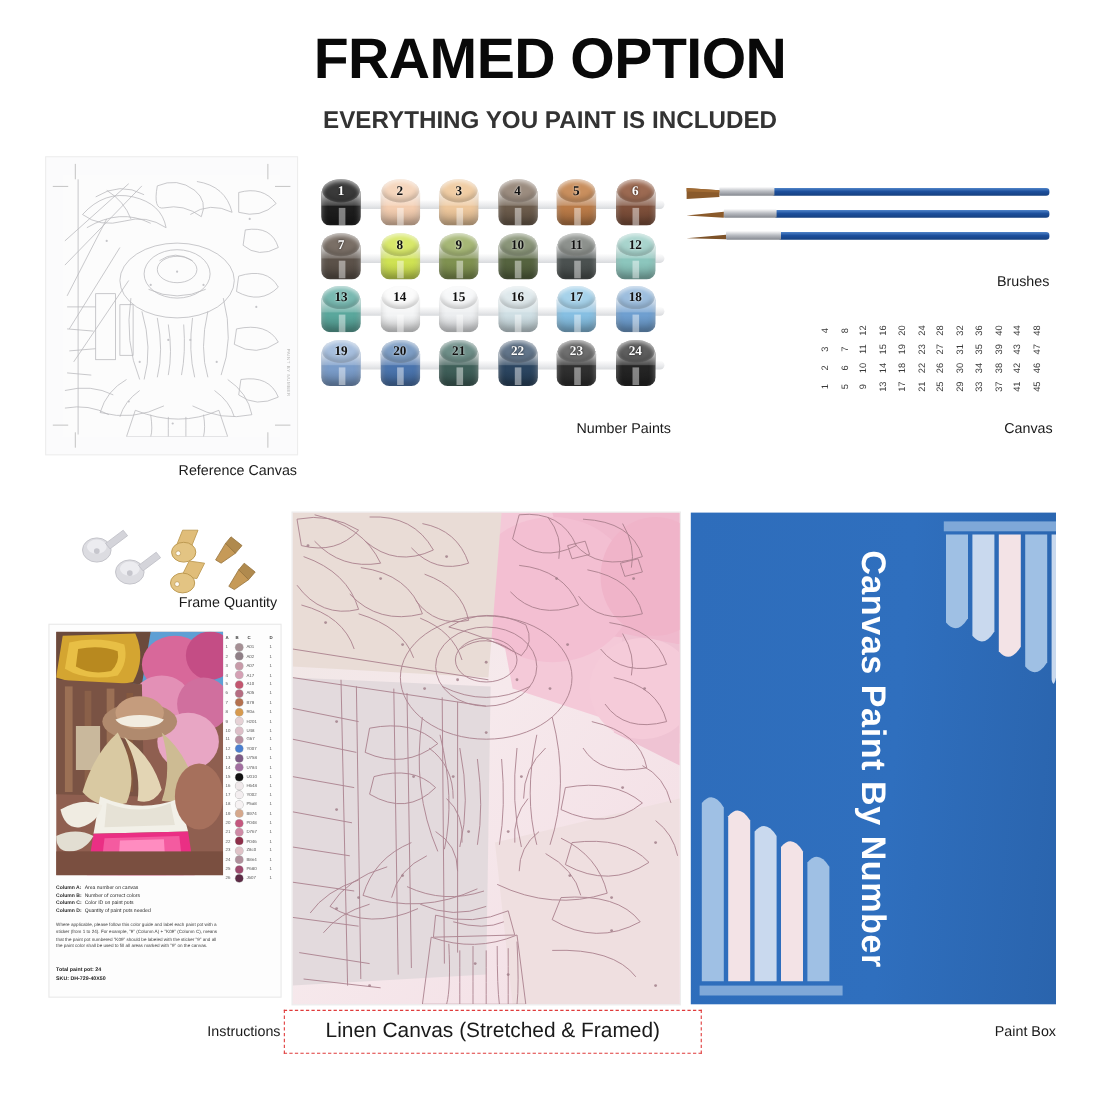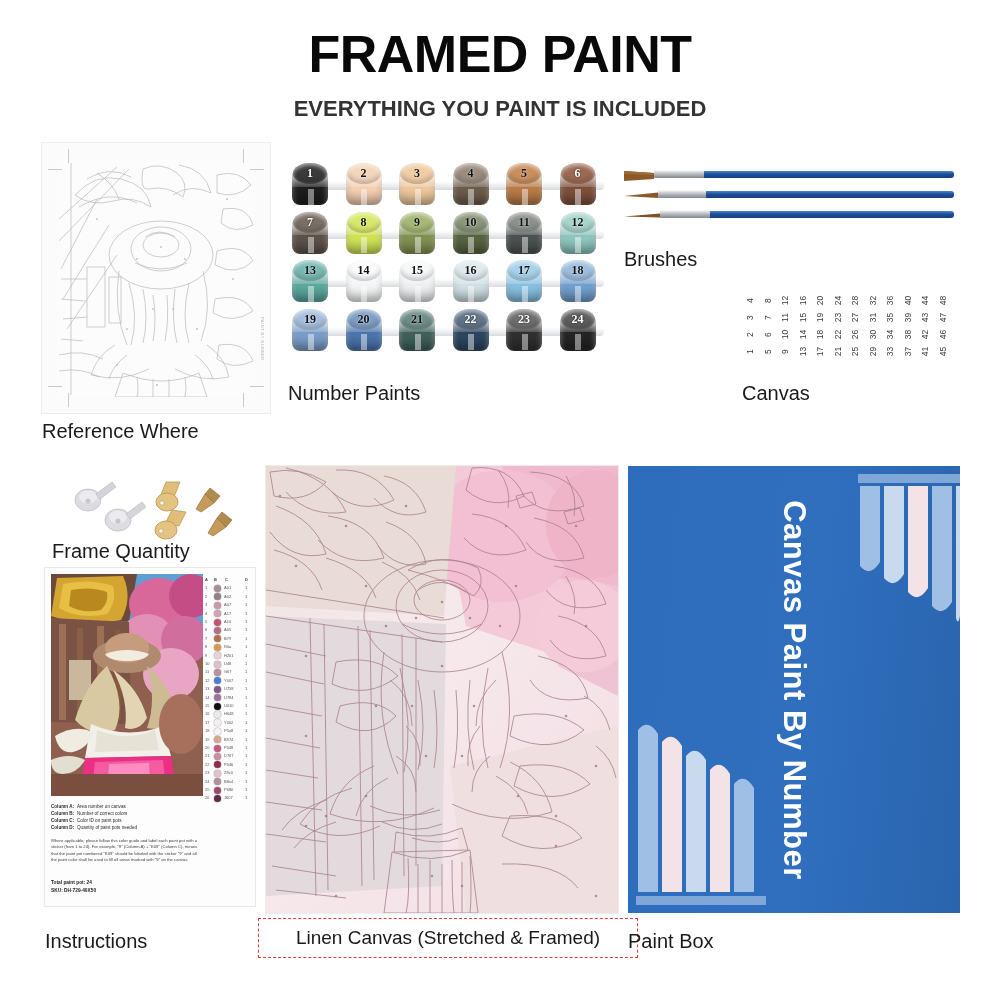--- a/index.html
+++ b/index.html
@@ -5,21 +5,21 @@
   html,body{margin:0;padding:0;background:#fff;}
   body{width:1000px;height:1000px;position:relative;overflow:hidden;
        font-family:"Liberation Sans","DejaVu Sans",sans-serif;color:#111;}
 
   
   .title{position:absolute;top:28px;left:0;width:1000px;text-align:center;
          font-size:52px;font-weight:bold;letter-spacing:-0.5px;line-height:1;color:#090909;}
   .subtitle{position:absolute;top:96px;left:0;width:1000px;text-align:center;
             font-size:22px;font-weight:bold;color:#333;letter-spacing:0px;}
 
-  .cap{position:absolute;text-align:left;font-size:20px;color:#1a1a1a;}
+  .cap{position:absolute;text-align:right;font-size:13px;color:#1a1a1a;}
 
   
   #refpaper{position:absolute;left:42px;top:143px;width:228px;height:270px;
             background:#fbfbfc;box-shadow:0 0 0 1px #ededed;}
   #refpaper .art{position:absolute;left:15px;top:16px;right:15px;bottom:16px;
                  background:#fcfcfc;overflow:hidden;}
   .crop{position:absolute;background:#c9c9c9;}
   .refsig{position:absolute;right:5px;bottom:52px;font-size:4px;color:#b5b5b5;
           writing-mode:vertical-rl;letter-spacing:.5px;}
 
@@ -85,21 +85,21 @@
 
   
   #giftbox{position:absolute;left:628px;top:466px;width:332px;height:447px;
            background:linear-gradient(95deg,#2e6dbb 0%,#2f6fbe 55%,#2a64ad 100%);overflow:hidden;}
   .gblabel{position:absolute;left:50%;top:50%;color:#fff;font-size:31px;font-weight:bold;
            white-space:nowrap;transform:translate(-50%,-50%) rotate(90deg);letter-spacing:.5px;}
 </style>
 </head>
 <body>
 
-<div class="title">FRAMED PAINT</div>
+<div class="title">FRAMED OPTION</div>
 <div class="subtitle">EVERYTHING YOU PAINT IS INCLUDED</div>
 
 <div id="refpaper">
   <div class="art">
     <svg width="198" height="238" viewBox="0 0 198 238">
       <rect width="198" height="238" fill="#fcfcfc"></rect>
       <g stroke="#b9b9bd" stroke-width="0.7" fill="none">
         <path d="M2 60 L60 8 M2 82 L72 10 M4 110 L40 40 M6 140 L52 66 M10 170 L60 96"></path>
         <path d="M18 36 q20 -22 46 -16 q26 6 30 28 q-18 -12 -38 -6 q-22 6 -38 -6z"></path>
         <path d="M30 20 q22 -14 44 -2 M22 48 q30 -18 58 -4 M40 14 q16 10 22 26"></path>
@@ -147,21 +147,21 @@
   <div class="crop" style="left:26px;top:6px;width:1px;height:14px;"></div>
   <div class="crop" style="left:6px;top:26px;width:14px;height:1px;"></div>
   <div class="crop" style="right:26px;top:6px;width:1px;height:14px;"></div>
   <div class="crop" style="right:6px;top:26px;width:14px;height:1px;"></div>
   <div class="crop" style="left:26px;bottom:6px;width:1px;height:14px;"></div>
   <div class="crop" style="left:6px;bottom:26px;width:14px;height:1px;"></div>
   <div class="crop" style="right:26px;bottom:6px;width:1px;height:14px;"></div>
   <div class="crop" style="right:6px;bottom:26px;width:14px;height:1px;"></div>
   <div class="refsig">PAINT BY NUMBER</div>
 </div>
-<div class="cap" style="left:42px;top:420px;width:228px;">Reference Where</div>
+<div class="cap" style="left:42px;top:420px;width:228px;">Reference Canvas</div>
 
 <div id="paints">
     <div class="prow" style="top: 0px;">
       <div class="bar"></div>
       <div class="pot" style="left: 0px;">
         <div class="body" style="background: linear-gradient(rgb(29, 29, 29) 0%, rgb(29, 29, 29) 55%, rgba(0, 0, 0, 0.18)) rgb(29, 29, 29);"></div>
         <div class="lid" style="background: rgb(58, 58, 58);"></div>
         <div class="num" style="color: rgb(255, 255, 255); text-shadow: rgba(0, 0, 0, 0.8) 0px 0px 2px;">1</div>
       </div>
       <div class="pot" style="left: 53.5px;">

